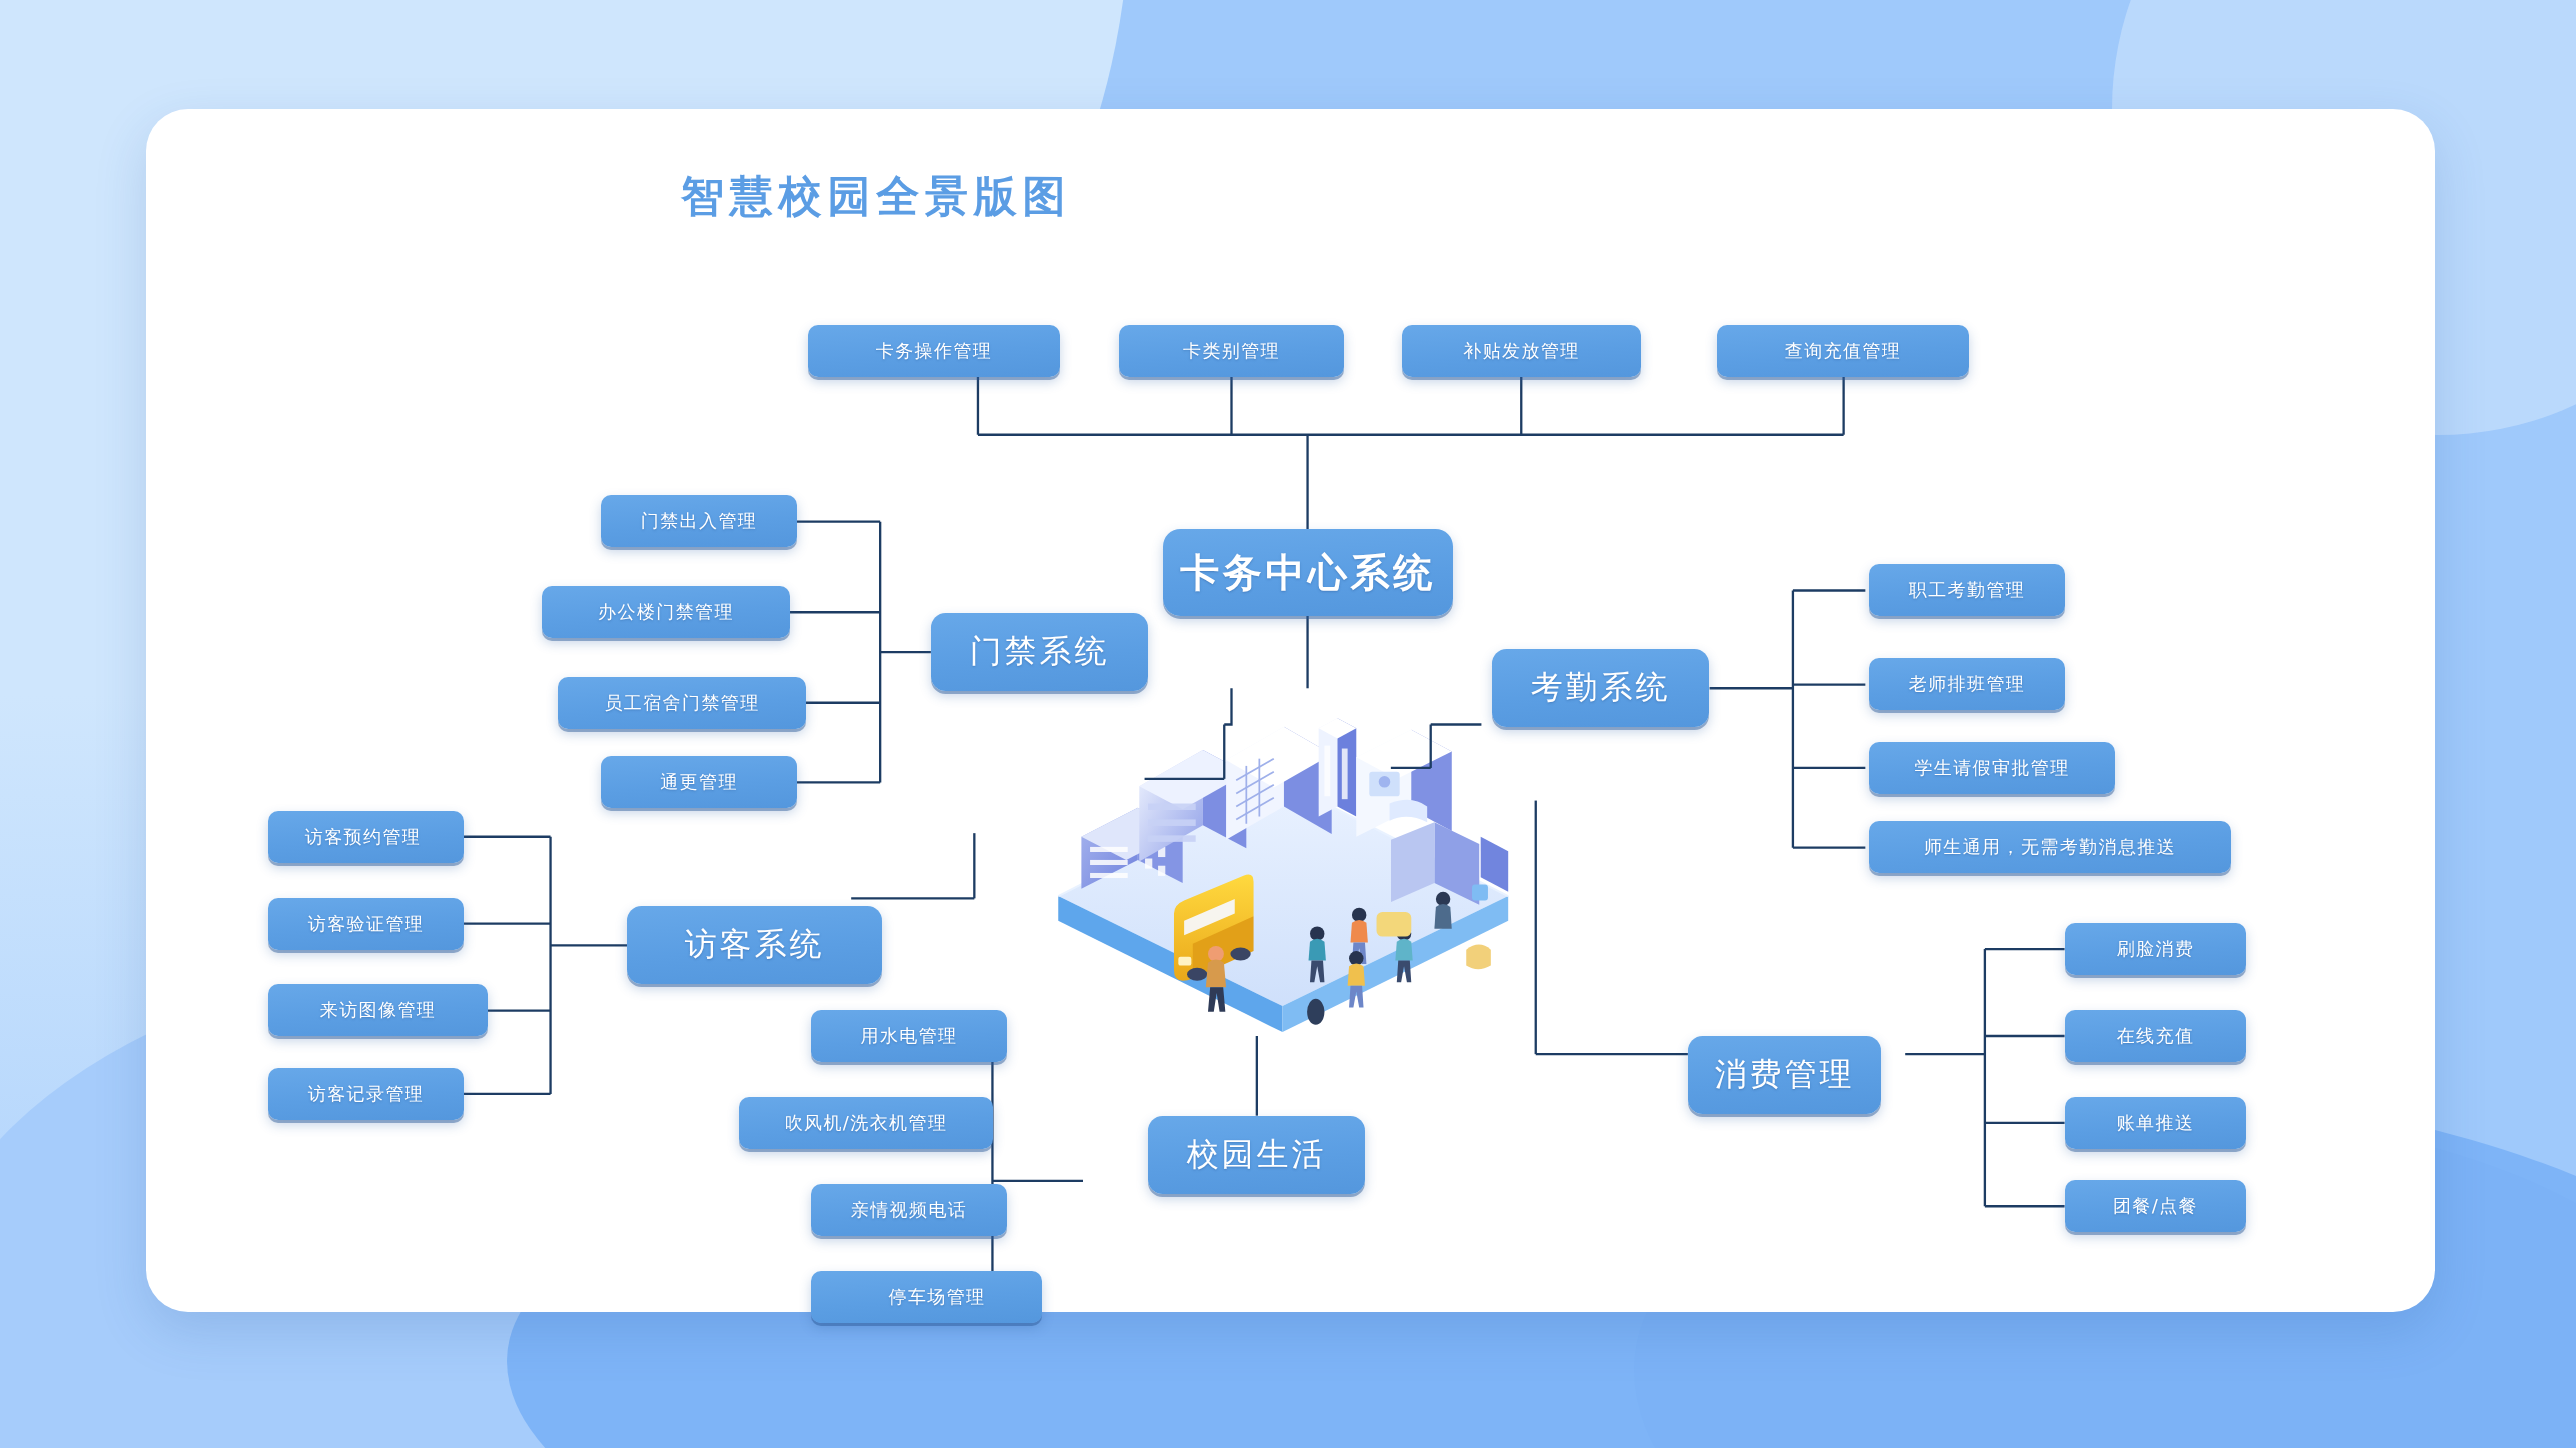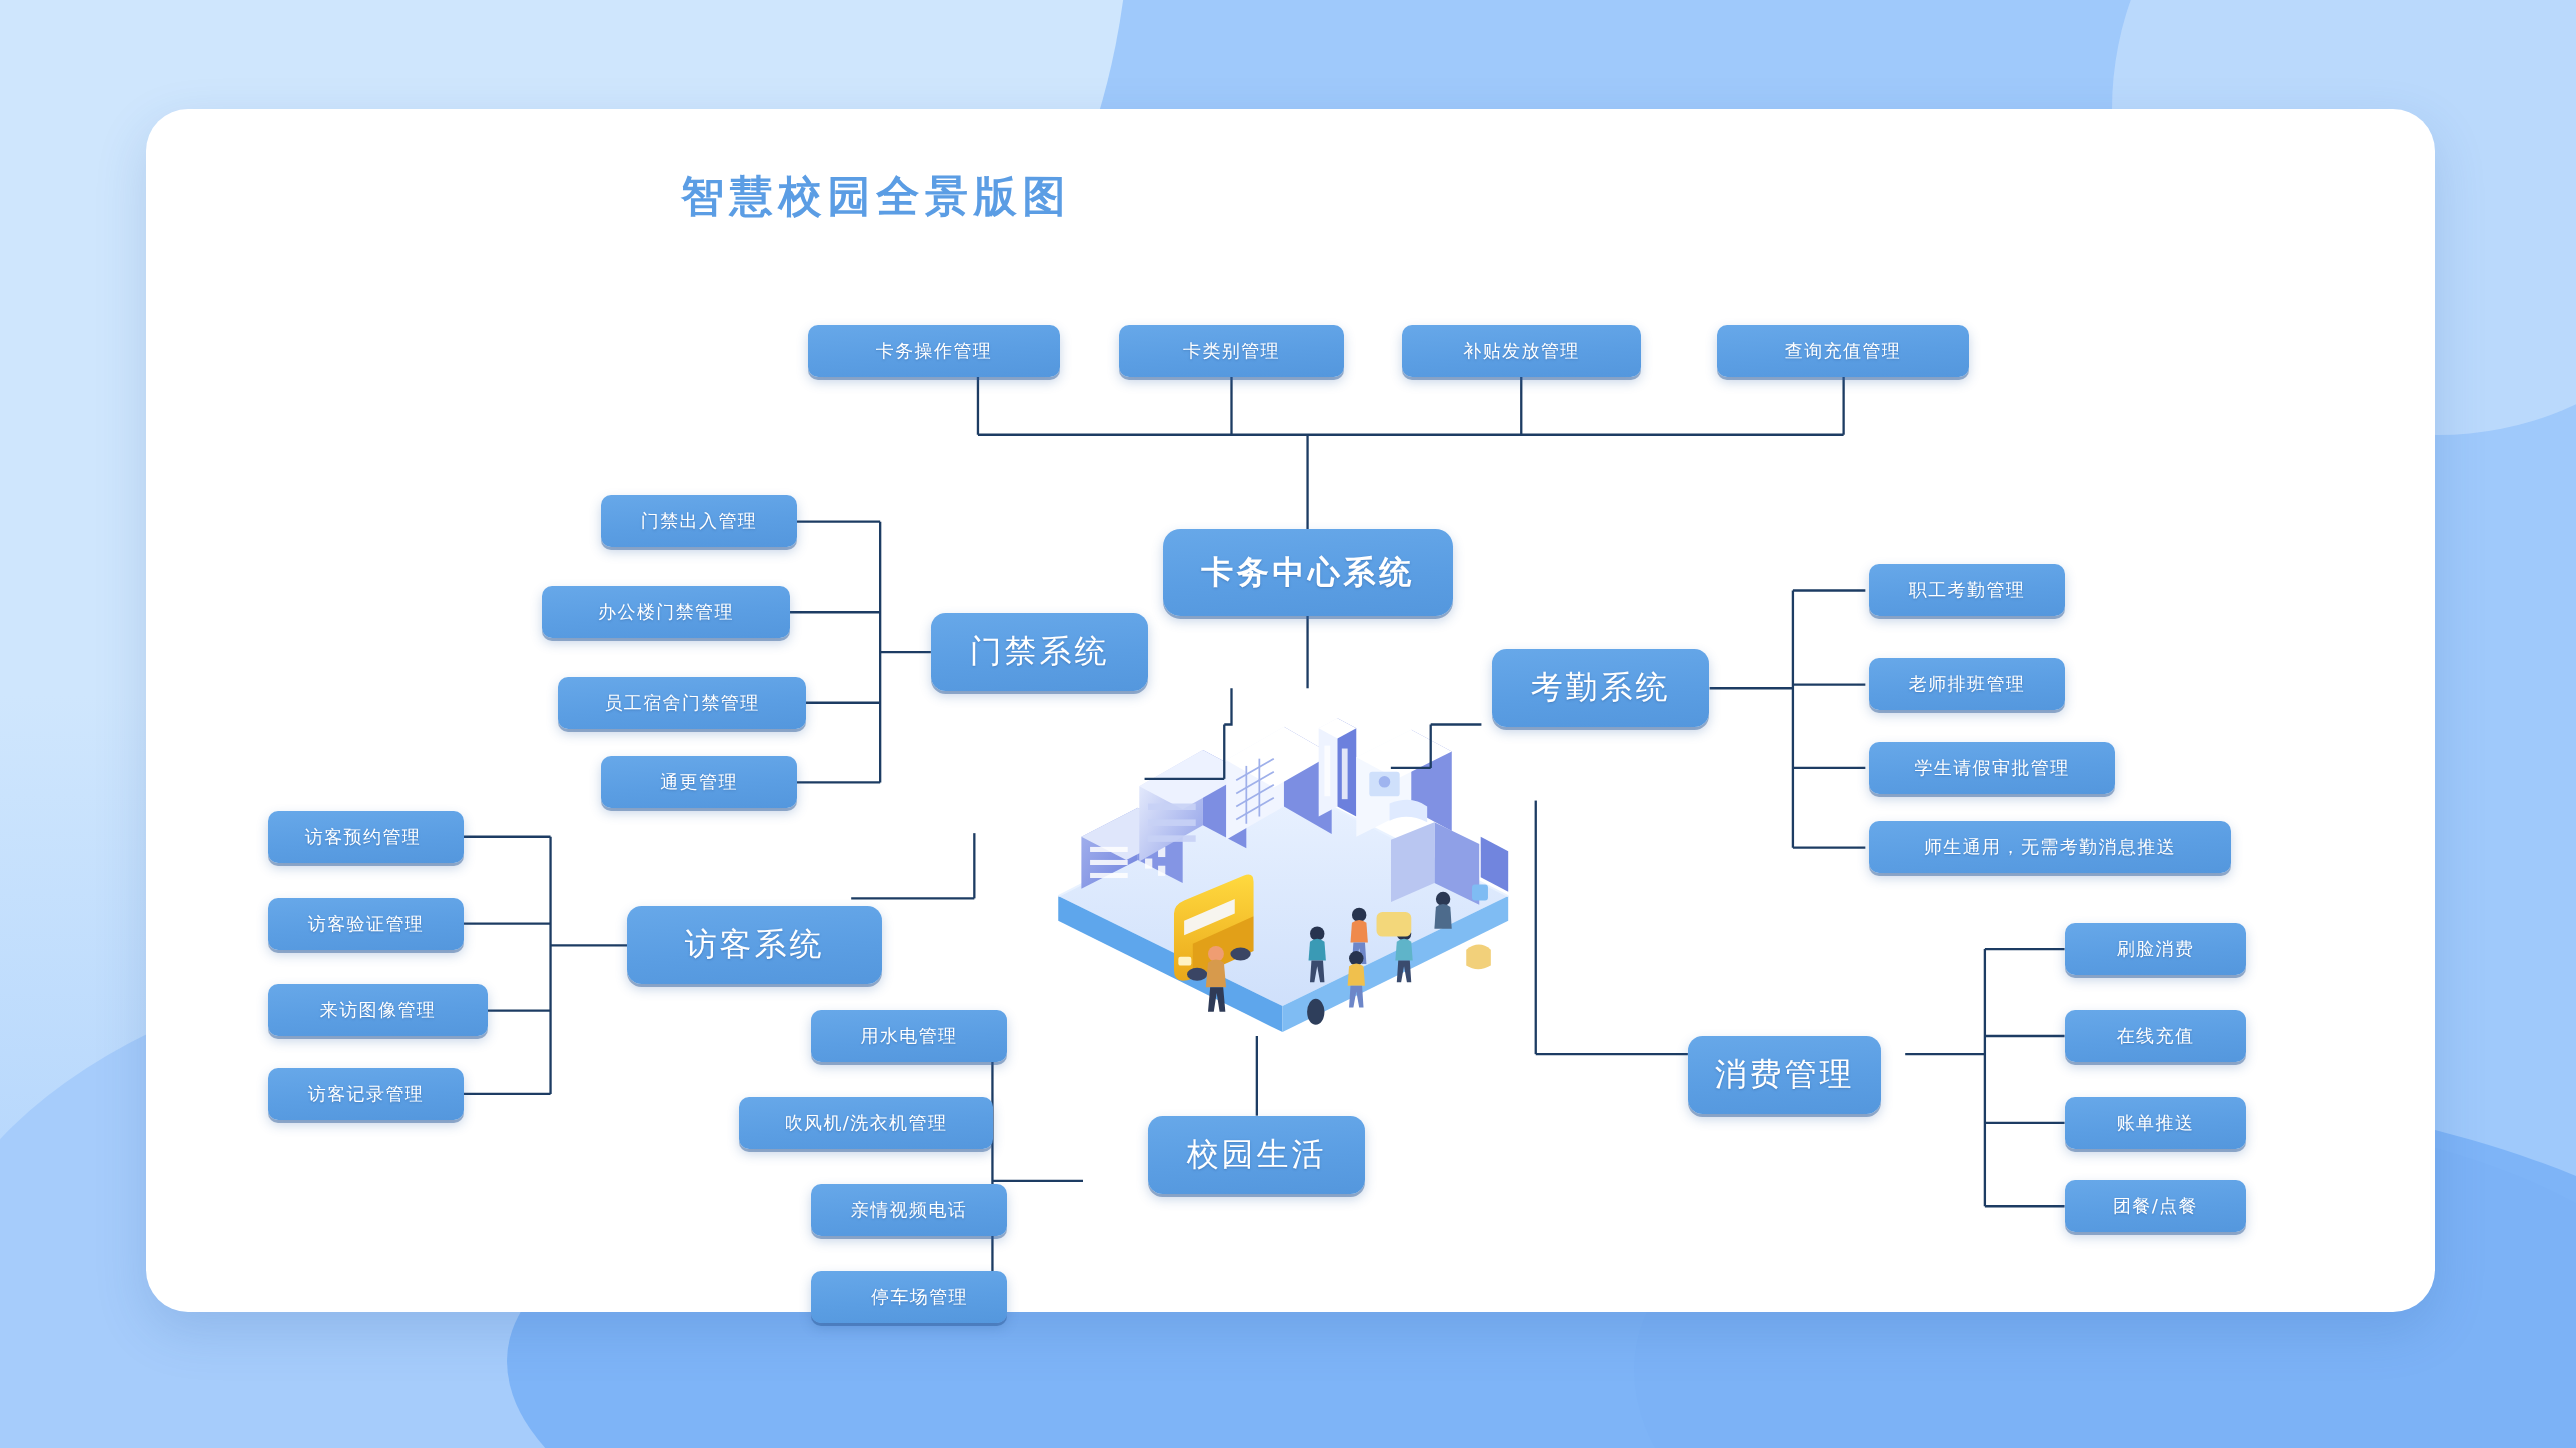--- a/index.html
+++ b/index.html
@@ -75,21 +75,21 @@
   .leaf{
     height:52px;border-radius:10px;padding:0 16px;
     font-size:18px;font-weight:400;letter-spacing:1.4px;
   }
   .mid{
     height:78px;border-radius:14.5px;padding:0 22px;
     font-size:32px;font-weight:400;letter-spacing:2.9px;
   }
   .root{
     height:87px;border-radius:17.4px;padding:0 24.6px;
-    font-size:32px;font-weight:700;letter-spacing:3.6px;
+    font-size:39px;font-weight:700;letter-spacing:3.6px;
   }
 </style>
 </head>
 <body>
 
 <div id="bg">
   <div class="blob blob-top-left"></div>
   <div class="blob blob-left-band"></div>
   <div class="blob blob-right-top"></div>
   <div class="blob blob-bottom-left"></div>
@@ -304,21 +304,21 @@
 <div class="node mid" style="left:627px;top:906px;width:255px;">访客系统</div>
 <div class="node leaf" style="left:268px;top:811px;width:196px;padding-left:10px;">访客预约管理</div>
 <div class="node leaf" style="left:268px;top:898px;width:196px;">访客验证管理</div>
 <div class="node leaf" style="left:268px;top:984px;width:220px;">来访图像管理</div>
 <div class="node leaf" style="left:268px;top:1068px;width:196px;">访客记录管理</div>
 
 <div class="node mid" style="left:1148px;top:1116px;width:217px;">校园生活</div>
 <div class="node leaf" style="left:811px;top:1010px;width:196px;">用水电管理</div>
 <div class="node leaf" style="left:739px;top:1097px;width:254px;">吹风机/洗衣机管理</div>
 <div class="node leaf" style="left:811px;top:1184px;width:196px;">亲情视频电话</div>
-<div class="node leaf" style="left:811px;top:1271px;width:196px;padding-left:37px;">停车场管理</div>
+<div class="node leaf" style="left:811px;top:1271px;width:231px;padding-left:37px;">停车场管理</div>
 
 <div class="node mid" style="left:1492px;top:649px;width:217px;">考勤系统</div>
 <div class="node leaf" style="left:1869px;top:564px;width:196px;">职工考勤管理</div>
 <div class="node leaf" style="left:1869px;top:658px;width:196px;">老师排班管理</div>
 <div class="node leaf" style="left:1869px;top:742px;width:246px;">学生请假审批管理</div>
 <div class="node leaf" style="left:1869px;top:821px;width:362px;">师生通用，无需考勤消息推送</div>
 
 <div class="node mid" style="left:1688px;top:1036px;width:193px;">消费管理</div>
 <div class="node leaf" style="left:2065px;top:923px;width:181px;">刷脸消费</div>
 <div class="node leaf" style="left:2065px;top:1010px;width:181px;">在线充值</div>

